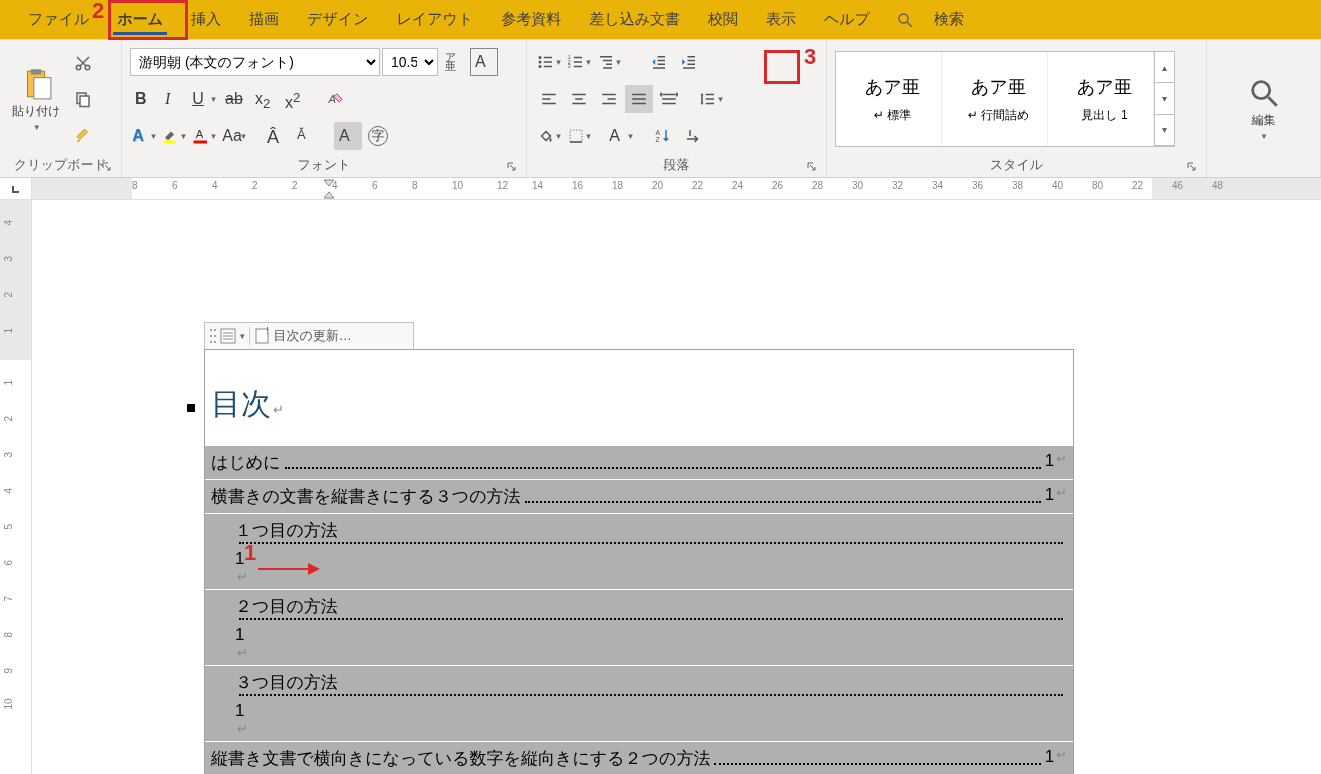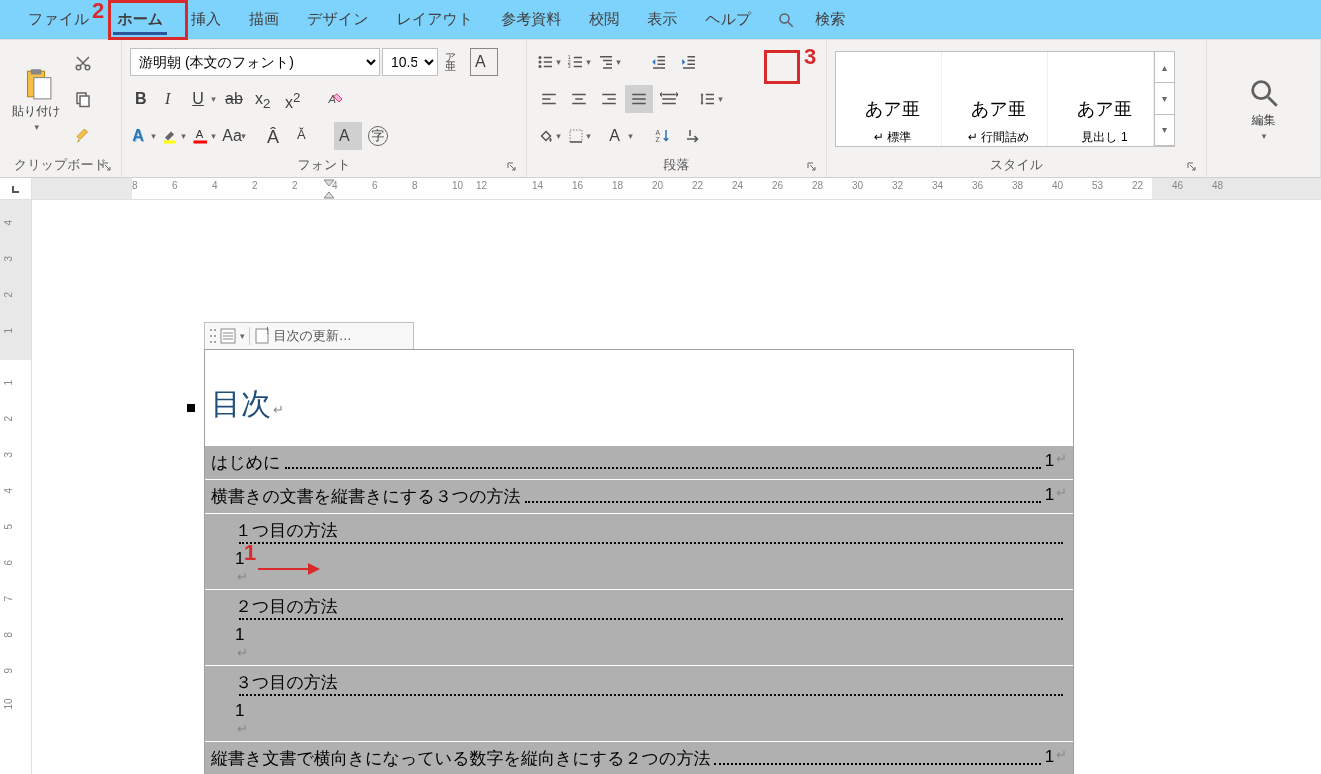--- a/index.html
+++ b/index.html
@@ -1,18 +1,18 @@
 <!DOCTYPE html>
 <html><head>
 <meta charset="utf-8">
 <style>
 * { margin: 0; padding: 0; box-sizing: border-box; font-family: "Yu Gothic UI", "Meiryo", sans-serif; }
 body { background: #fff; width: 1321px; height: 774px; overflow: hidden; position: relative; }
 
-.tabs { display: flex; align-items: center; height: 40px; background: #7dd3fc; padding-left: 14px; gap: 0; border-bottom: 1px solid #ddd; }
+.tabs { display: flex; align-items: center; height: 40px; background: #eab308; padding-left: 14px; gap: 0; border-bottom: 1px solid #ddd; }
 .tab { padding: 8px 14px; font-size: 15px; color: #404040; cursor: pointer; position: relative; }
 .tab.active { font-weight: 600; }
 .tab.active::after { content: ""; position: absolute; left: 10px; right: 10px; bottom: 2px; height: 3px; background: #2b579a; }
 .search-area { display: flex; align-items: center; gap: 20px; padding: 0 12px; font-size: 15px; color: #404040; }
 .search-icon { width: 18px; height: 18px; }
 
 .ribbon { display: flex; background: #f3f2f1; height: 138px; border-bottom: 1px solid #d0d0d0; }
 .ribbon-group { border-right: 1px solid #e0e0e0; padding: 4px 6px 2px 6px; display: flex; flex-direction: column; justify-content: space-between; }
 .ribbon-group-label { text-align: center; font-size: 13px; color: #595959; padding: 2px 0 1px 0; position: relative; }
 .launcher { position: absolute; right: 2px; bottom: 2px; width: 12px; height: 12px; }
@@ -24,21 +24,21 @@
 .col { display: flex; flex-direction: column; justify-content: space-around; gap: 2px; }
 .row { display: flex; gap: 2px; align-items: center; }
 .small-btn { width: 28px; height: 28px; display: flex; align-items: center; justify-content: center; }
 .small-btn svg, .small-btn span.glyph { width: 18px; height: 18px; font-size: 16px; color: #404040; }
 
 .font-select { height: 28px; font-size: 14px; border: 1px solid #c0c0c0; background: #fff; padding: 0 4px; }
 .font-name { width: 250px; }
 .font-size { width: 56px; }
 
 .styles-gallery { display: flex; border: 1px solid #c0c0c0; background: #fff; height: 96px; width: 340px; }
-.style-item { flex: 1; border-right: 1px solid #eee; display: flex; flex-direction: column; align-items: center; justify-content: flex-end; font-size: 12px; gap: 8px; margin-left: 8px; }
+.style-item { flex: 1; border-right: 1px solid #eee; display: flex; flex-direction: column; align-items: center; justify-content: center; font-size: 12px; gap: 8px; margin-left: 8px; }
 .style-item .preview { font-size: 18px; font-family: "Yu Mincho", serif; }
 .gallery-side { width: 20px; display: flex; flex-direction: column; border-left: 1px solid #c0c0c0; }
 .gallery-side div { flex: 1; display: flex; align-items: center; justify-content: center; border-bottom: 1px solid #c0c0c0; font-size: 10px; color: #666; }
 
 .ruler-area { height: 22px; background: #fff; display: flex; border-bottom: 1px solid #e0e0e0; }
 .ruler-corner { width: 32px; border-right: 1px solid #e0e0e0; display:flex; align-items:center; justify-content:center; }
 .hruler { flex: 1; position: relative; font-size: 10px; color: #888; overflow: hidden; }
 .hruler .tick { position: absolute; top: 2px; }
 .hruler .grayzone { position:absolute; top:0; bottom:0; background:#e8e8e8; }
 
@@ -71,20 +71,21 @@
 <body>
 
 <div class="tabs">
   <div class="tab">ファイル</div>
   <div class="tab active">ホーム</div>
   <div class="tab">挿入</div>
   <div class="tab">描画</div>
   <div class="tab">デザイン</div>
   <div class="tab">レイアウト</div>
   <div class="tab">参考資料</div>
+  <div class="tab">差し込み文書</div>
   <div class="tab">校閲</div>
   <div class="tab">表示</div>
   <div class="tab">ヘルプ</div>
   <div class="search-area">
     <svg class="search-icon" viewBox="0 0 24 24">
         <circle cx="10" cy="10" r="6" fill="none" stroke="#606060" stroke-width="2"></circle>
         <line x1="15" y1="15" x2="21" y2="21" stroke="#606060" stroke-width="2"></line>
       </svg>
     <span>検索</span>
   </div>
@@ -413,36 +414,36 @@
     <div id="hruler-ticks">
         <span class="tick" style="left: 100px;">8</span>
         <span class="tick" style="left: 140px;">6</span>
         <span class="tick" style="left: 180px;">4</span>
         <span class="tick" style="left: 220px;">2</span>
         <span class="tick" style="left: 260px;">2</span>
         <span class="tick" style="left: 300px;">4</span>
         <span class="tick" style="left: 340px;">6</span>
         <span class="tick" style="left: 380px;">8</span>
         <span class="tick" style="left: 420px;">10</span>
-        <span class="tick" style="left: 444px;">12</span>
+        <span class="tick" style="left: 465px;">12</span>
         <span class="tick" style="left: 500px;">14</span>
         <span class="tick" style="left: 540px;">16</span>
         <span class="tick" style="left: 580px;">18</span>
         <span class="tick" style="left: 620px;">20</span>
         <span class="tick" style="left: 660px;">22</span>
         <span class="tick" style="left: 700px;">24</span>
         <span class="tick" style="left: 740px;">26</span>
         <span class="tick" style="left: 780px;">28</span>
         <span class="tick" style="left: 820px;">30</span>
         <span class="tick" style="left: 860px;">32</span>
         <span class="tick" style="left: 900px;">34</span>
         <span class="tick" style="left: 940px;">36</span>
         <span class="tick" style="left: 980px;">38</span>
         <span class="tick" style="left: 1020px;">40</span>
-        <span class="tick" style="left: 1060px;">53</span>
+        <span class="tick" style="left: 1060px;">80</span>
         <span class="tick" style="left: 1100px;">22</span>
         <span class="tick" style="left: 1140px;">46</span>
         <span class="tick" style="left: 1180px;">48</span>
       </div>
     <svg style="position:absolute;left:290px;top:0;" width="14" height="22">
         <path d="M2 2 h10 l-5 6 z" fill="#ddd" stroke="#888"></path>
         <path d="M2 20 h10 l-5 -6 z" fill="#ddd" stroke="#888"></path>
       </svg>
   </div>
 </div>

